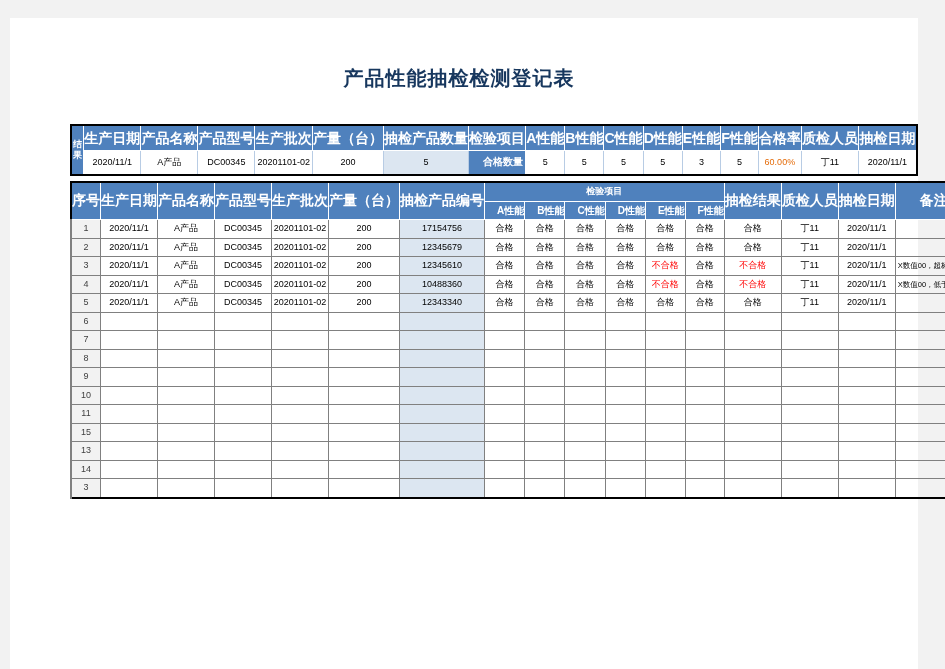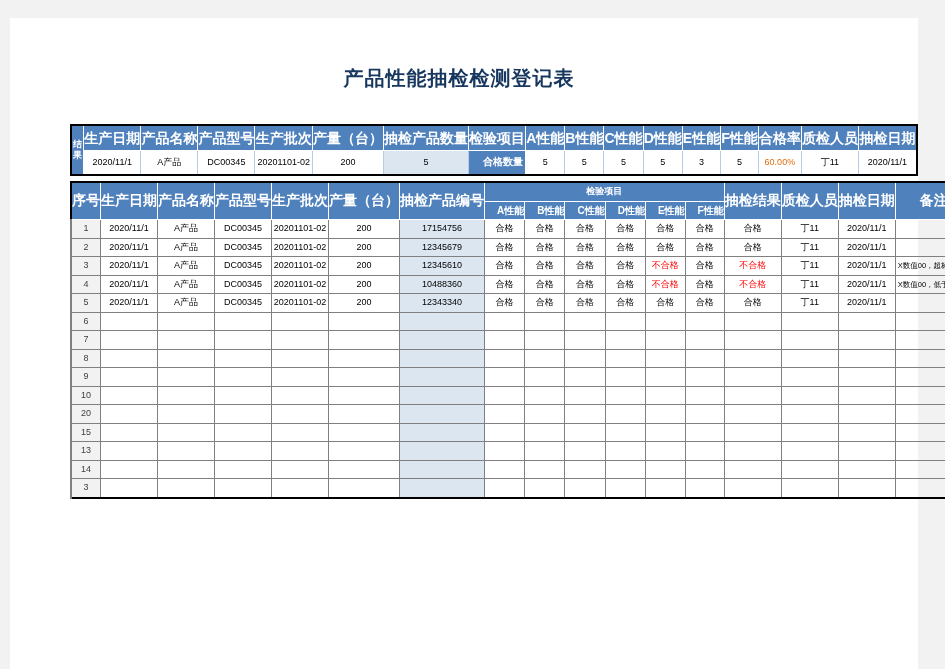--- a/index.html
+++ b/index.html
@@ -398,21 +398,21 @@
             <td></td>
             <td></td>
             <td></td>
             <td></td>
             <td></td>
             <td></td>
             <td></td>
             <td class="remark"></td>
           </tr>
           <tr class="empty">
-            <td class="idx">20</td>
+            <td class="idx">11</td>
             <td></td>
             <td></td>
             <td></td>
             <td></td>
             <td></td>
             <td class="fill-blue"></td>
             <td></td>
             <td></td>
             <td></td>
             <td></td>

